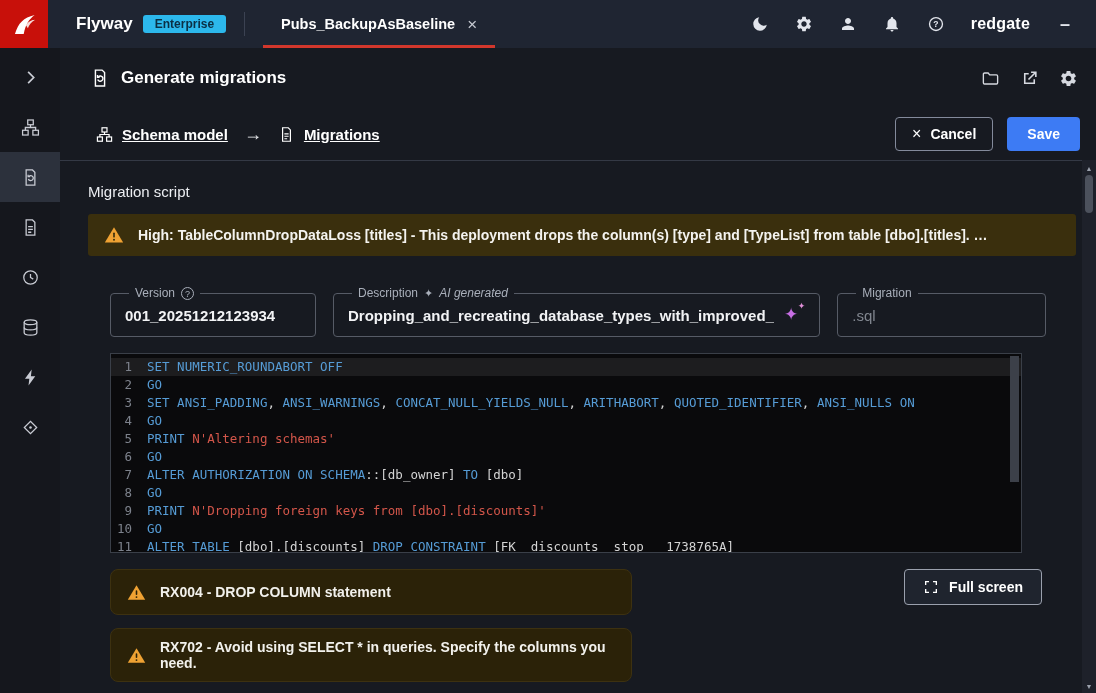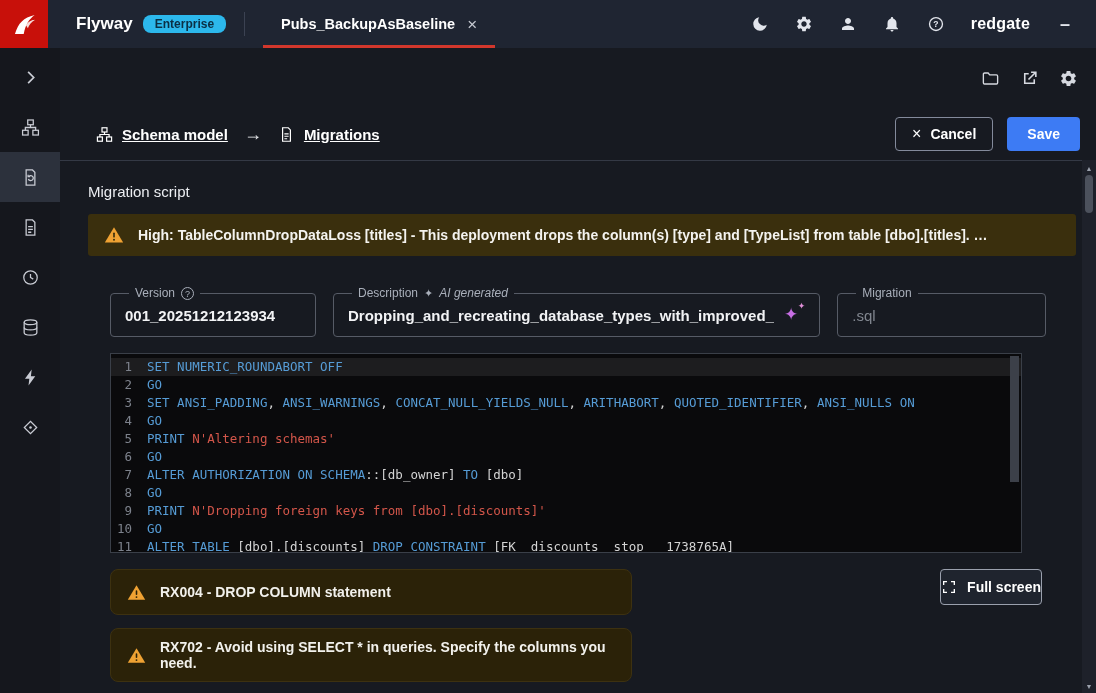--- a/index.html
+++ b/index.html
@@ -8,21 +8,21 @@
     font-family:"Liberation Sans", sans-serif;
     background:#171a21; color:#e8eaed;
     -webkit-font-smoothing:antialiased;
   }
   svg { display:block; }
 
   
   .topbar { height:48px; background:#1f2532; display:flex; align-items:center; position:relative; }
   .logo { width:48px; height:48px; background:var(--logo-red,#c8100a); display:flex; align-items:center; justify-content:center; flex:none; cursor:pointer; }
   .brand { margin-left:28px; font-size:17px; font-weight:700; color:#fff; }
-  .badge { margin-left:10px; background:var(--badge-cyan,#2cb8ec); color:#0b2f44; font-size:12px; font-weight:700; padding:2px 12px; border-radius:8px; }
+  .badge { margin-left:10px; background:var(--badge-cyan,#2cb8ec); color:#0b2f44; font-size:12px; font-weight:700; padding:2px 12px; border-radius:3px; }
   .vsep { width:1px; height:24px; background:#3b4252; margin:0 18px; }
   .tab { position:relative; height:48px; display:flex; align-items:center; gap:12px; padding:0 18px; cursor:pointer; }
   .tab-label { font-size:14.5px; font-weight:700; color:#fff; }
   .tab-close { font-size:17px; color:#c6cad2; line-height:1; }
   .tab-underline { position:absolute; left:0; right:0; bottom:0; height:3px; background:var(--accent-red,#d2372c); }
   .topbar-right { margin-left:auto; display:flex; align-items:center; gap:26px; padding-right:22px; }
   .tb-icon { width:18px; height:18px; color:#e2e5ec; cursor:pointer; }
   .redgate { font-size:16px; font-weight:700; color:#fff; letter-spacing:.2px; }
   .minimize { font-size:18px; color:#e2e5ec; font-weight:700; padding:0 4px; cursor:pointer; }
 
@@ -92,21 +92,21 @@
   .tk-s { color:var(--string-red,#d3564a); }
   .tk-p { color:#d4d4d4; }
   .editor-scrollbar { position:absolute; top:2px; right:2px; width:9px; bottom:2px; }
   .editor-thumb { width:9px; height:126px; background:#3c4049; }
 
   
   .issues-row { margin-top:16px; width:932px; display:flex; align-items:flex-start; justify-content:space-between; }
   .issue-box { width:522px; background:#2b2208; border:1px solid #3d3110; border-radius:8px; min-height:46px; display:flex; align-items:center; gap:14px; padding:10px 16px; }
   .issue-text { font-size:14px; font-weight:700; color:#f2f1ec; }
   .editor-btns { display:flex; gap:12px; }
-  .btn-dark { height:36px; background:#1f242e; border:1px solid #9aa0ad; border-radius:4px; color:#fff; font-size:14px; font-weight:700; padding:0 0; display:flex; align-items:center; gap:10px; cursor:pointer; }
+  .btn-dark { height:36px; background:#1f242e; border:1px solid #9aa0ad; border-radius:4px; color:#fff; font-size:14px; font-weight:700; padding:0 18px; display:flex; align-items:center; gap:10px; cursor:pointer; }
   .issue-second { margin-top:13px; }
 
   .warn-tri { flex:none; }
 
   
   .main-scrollbar { position:absolute; top:112px; right:0; bottom:0; width:14px; background:#1e212a; display:flex; flex-direction:column; align-items:center; }
   .sb-arrow { font-size:7px; color:#9ba1ac; padding:5px 0 3px; cursor:pointer; }
   .sb-thumb { width:8px; height:38px; background:#4c515c; border-radius:4px; cursor:pointer; }
   .sb-spacer { flex:1; }
 </style>
@@ -239,20 +239,32 @@
             <rect x="6.5" y="6.5" width="11" height="11" transform="rotate(45 12 12)" fill="none" stroke="currentColor" stroke-width="1.6"></rect>
             <circle cx="12" cy="12" r="1.6" fill="currentColor"></circle>
           </svg>
         </span>
     </div>
   </div>
 
   <div class="main">
 
     <div class="page-header">
+      <div class="page-title-wrap">
+        <span>
+            <svg viewBox="0 0 24 24" width="20" height="20">
+              <g fill="none" stroke="#fff" stroke-width="1.7">
+                <path d="M6.5 2.5h8l3 3v16h-11z"></path>
+                <path d="M9.3 13.8a3.2 3.2 0 1 0 .8-3.4"></path>
+                <path d="M9 8.5v2.5h2.5"></path>
+              </g>
+            </svg>
+          </span>
+        <span class="page-title">Generate migrations</span>
+      </div>
       <div class="hdr-icons">
         <span class="hdr-icon">
           <svg viewBox="0 0 24 24" width="19" height="19">
               <path d="M3 6.5A1.5 1.5 0 0 1 4.5 5H9l2 2.5h8.5A1.5 1.5 0 0 1 21 9v8.5a1.5 1.5 0 0 1-1.5 1.5h-15A1.5 1.5 0 0 1 3 17.5z" fill="none" stroke="currentColor" stroke-width="1.7"></path>
             </svg>
         </span>
         <span class="hdr-icon">
           <svg viewBox="0 0 24 24" width="19" height="19">
               <path fill="currentColor" d="M5 5h6v2H7v10h10v-4h2v6H5z"></path>
               <path fill="currentColor" d="M14 3h7v7h-2V6.4l-7.6 7.6-1.4-1.4L17.6 5H14z"></path>

